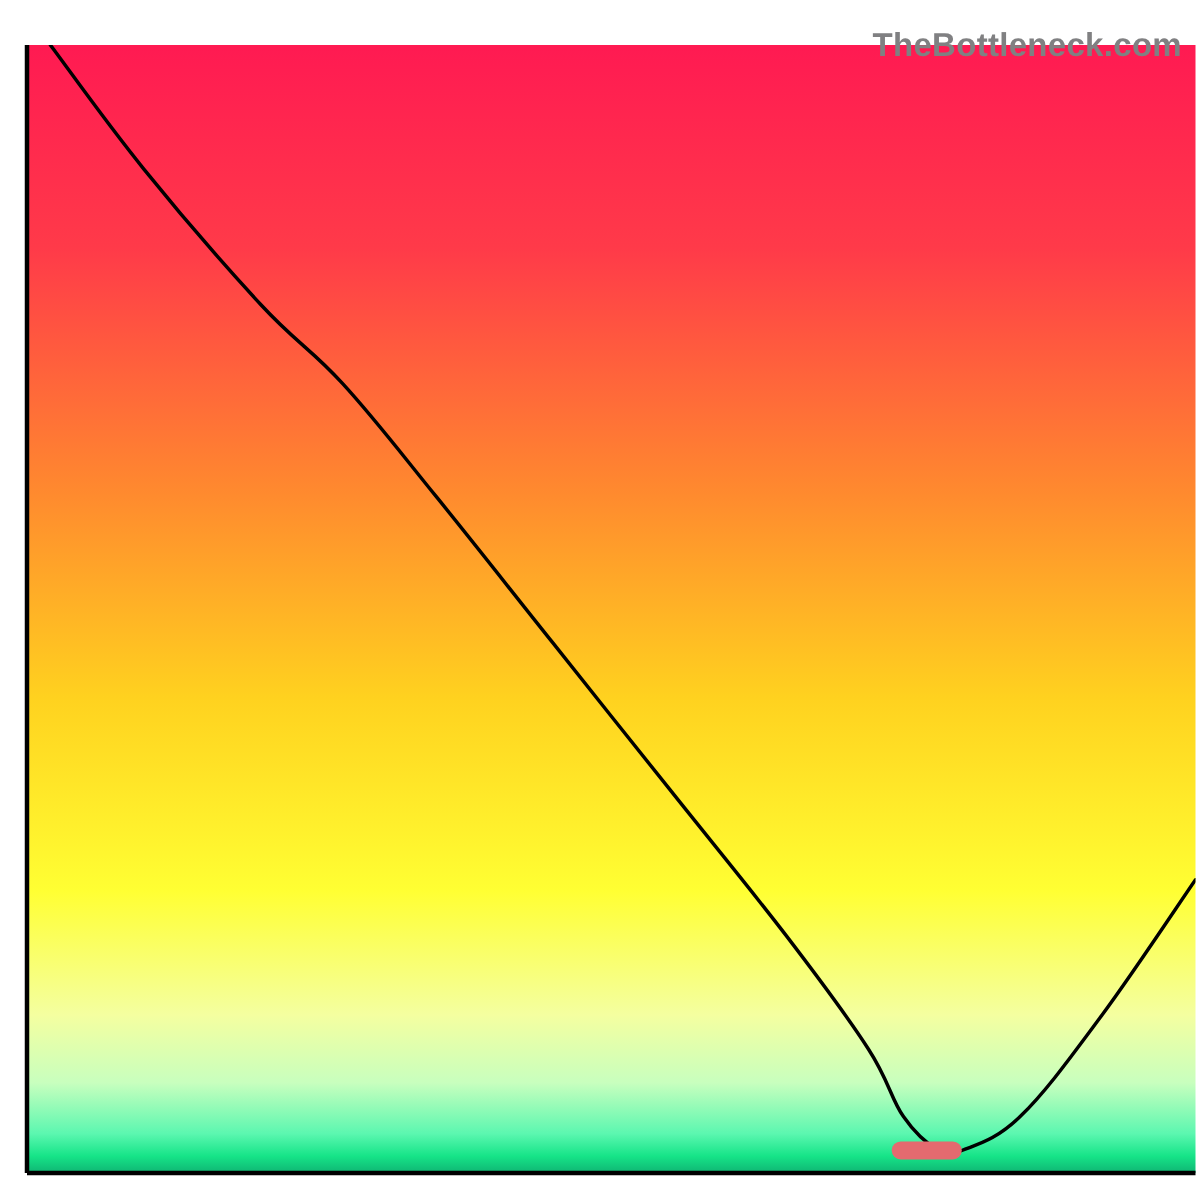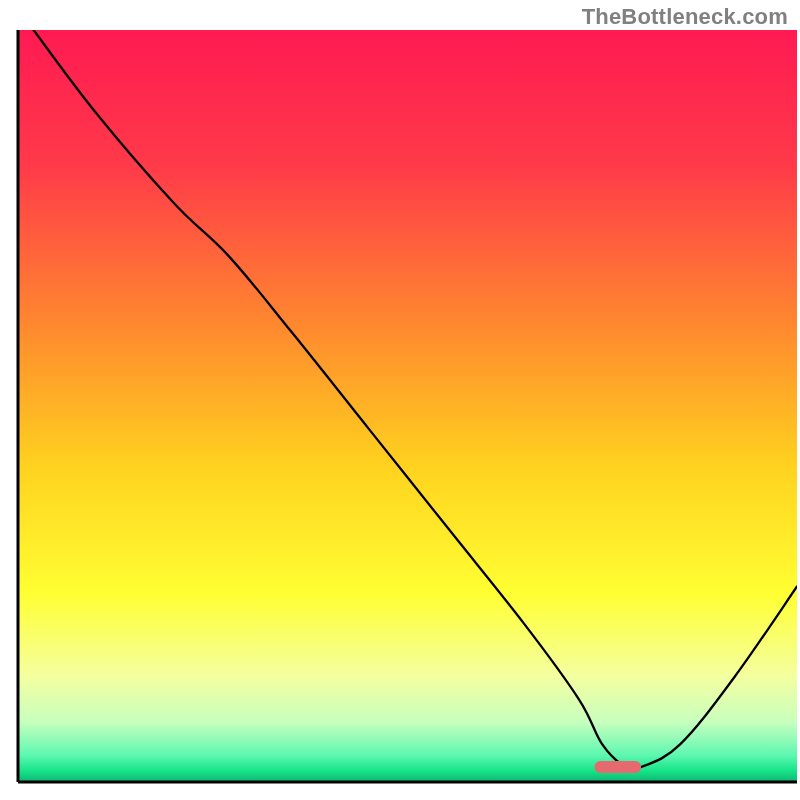--- a/index.html
+++ b/index.html
@@ -11,21 +11,21 @@
     overflow: hidden;
     font-family: Arial, Helvetica, sans-serif;
   }
   .stage {
     position: relative;
     width: 800px;
     height: 800px;
   }
   .watermark {
     position: absolute;
-    top: 4px;
+    top: 17px;
     right: 12px;
     font-size: 22px;
     font-weight: 600;
     color: #808082;
     letter-spacing: 0.2px;
     z-index: 5;
   }
   svg.plot {
     position: absolute;
     left: 0;

